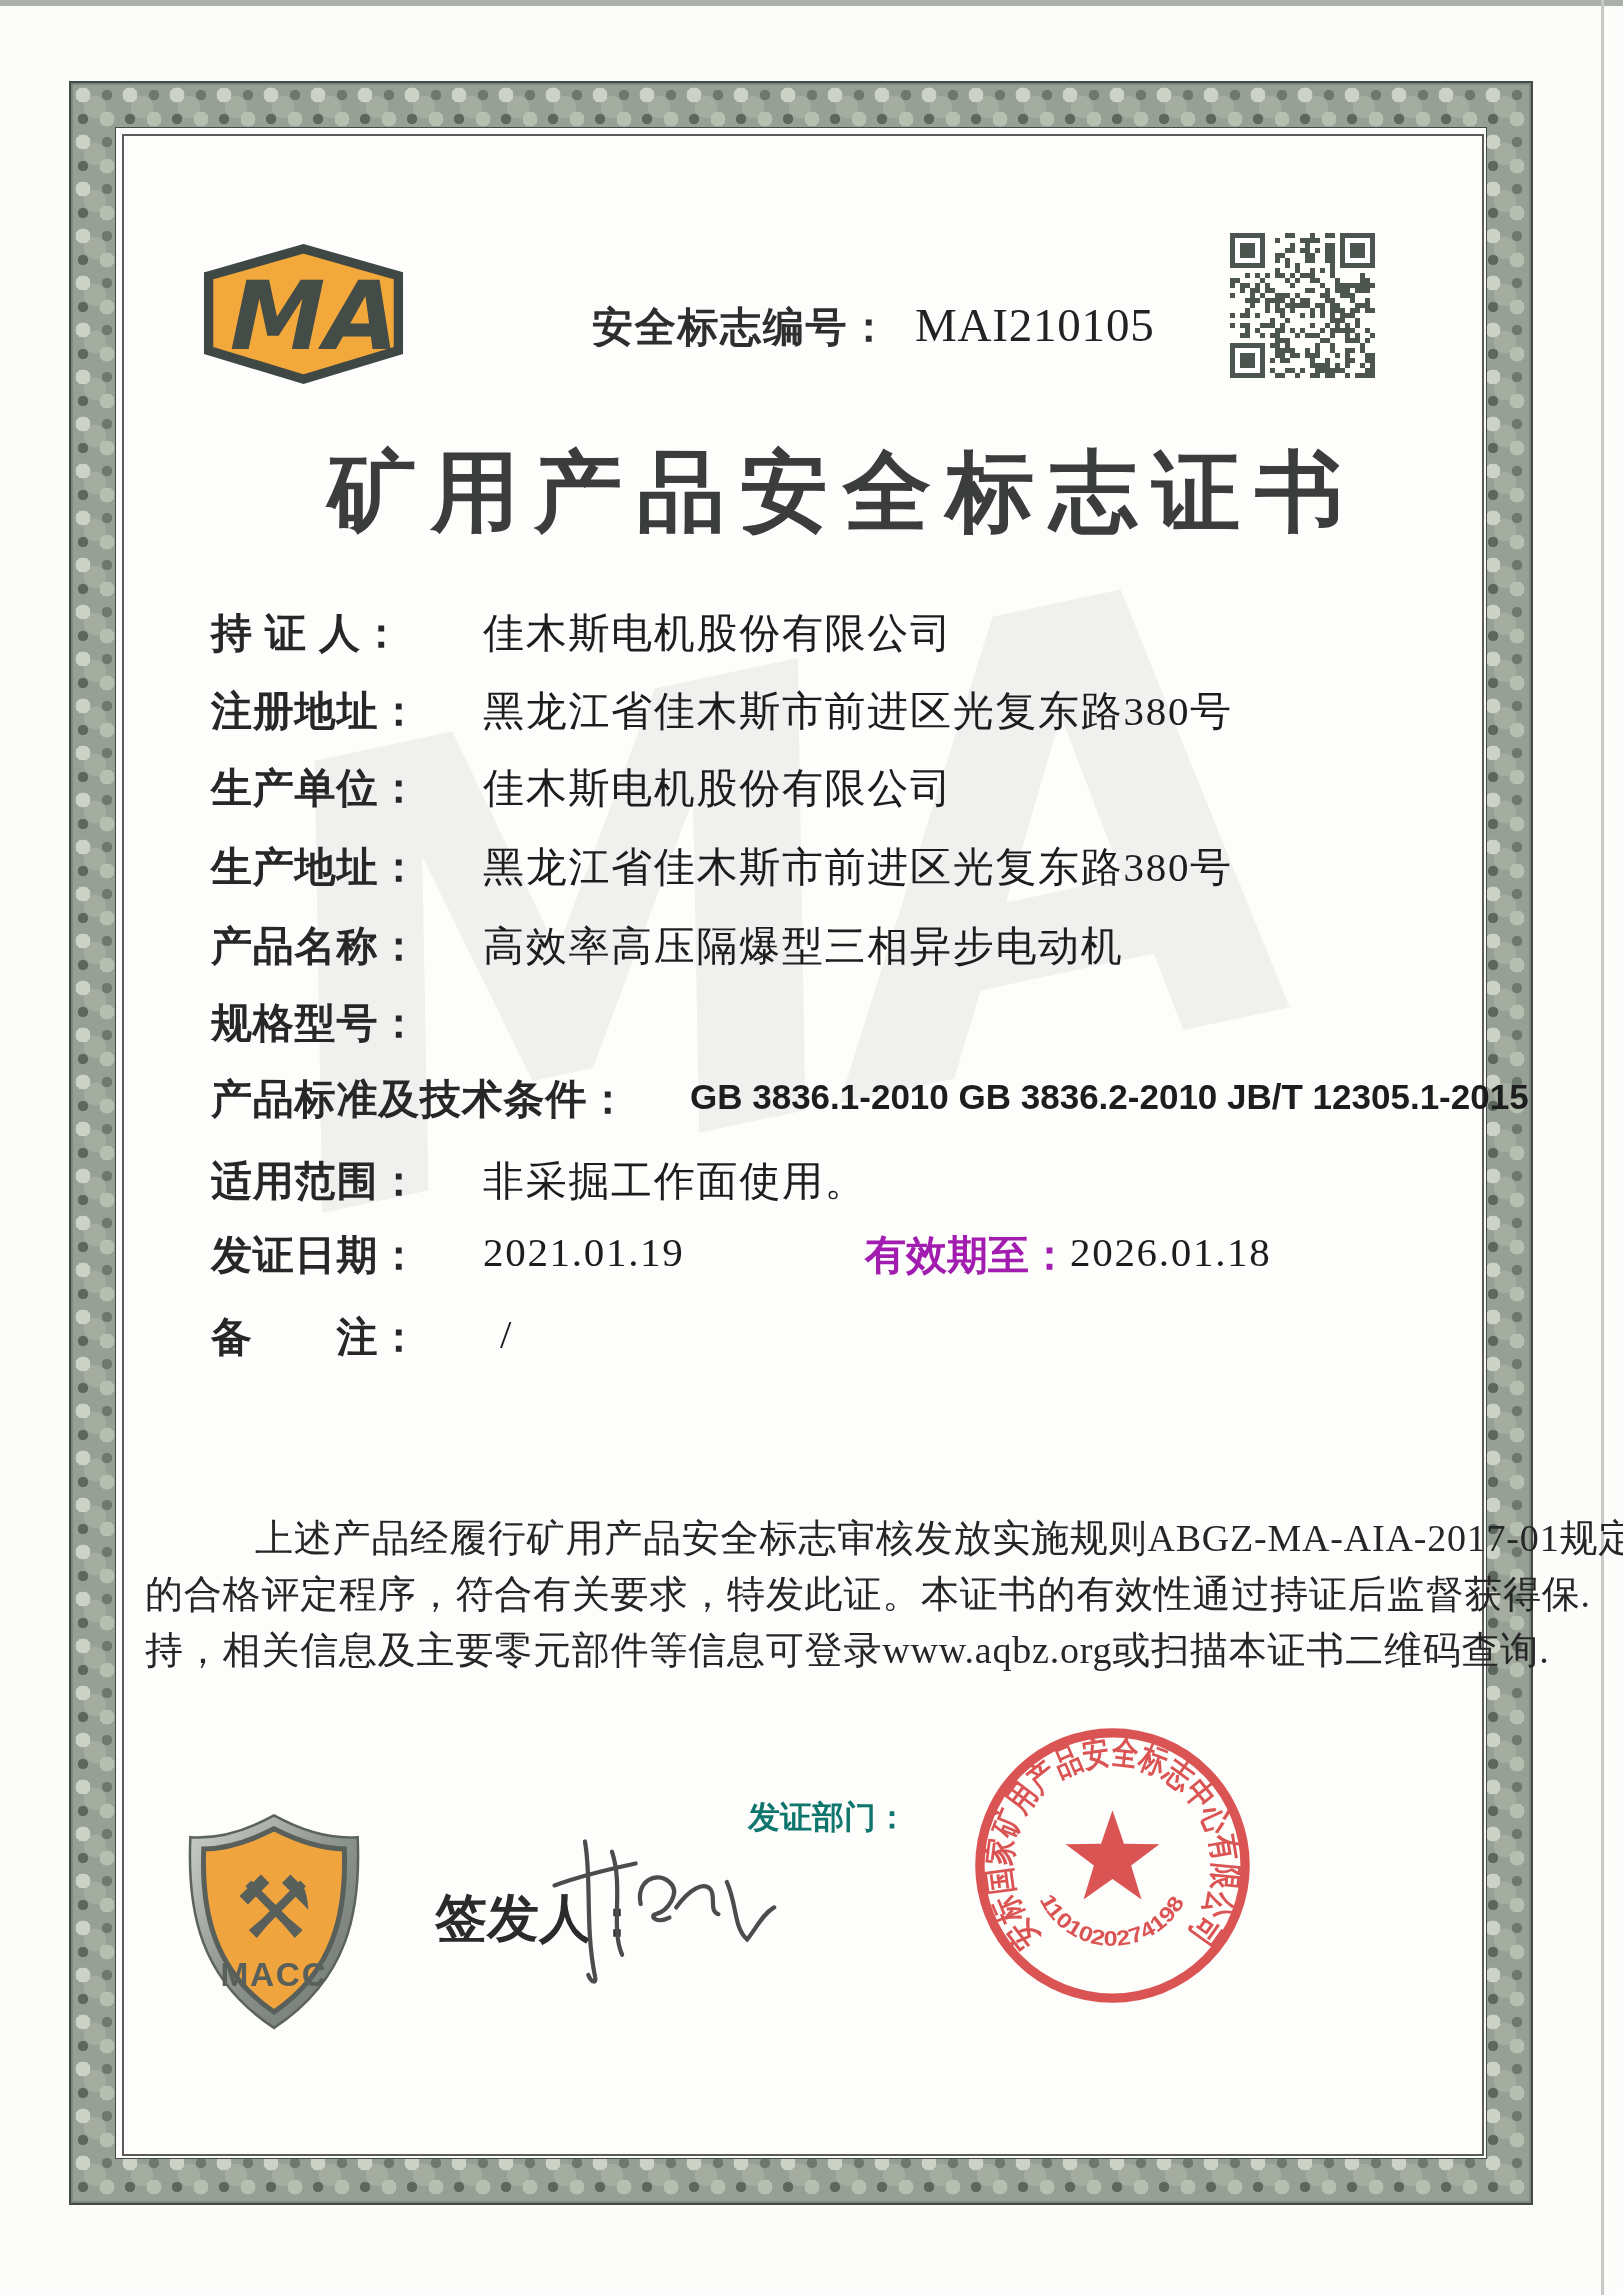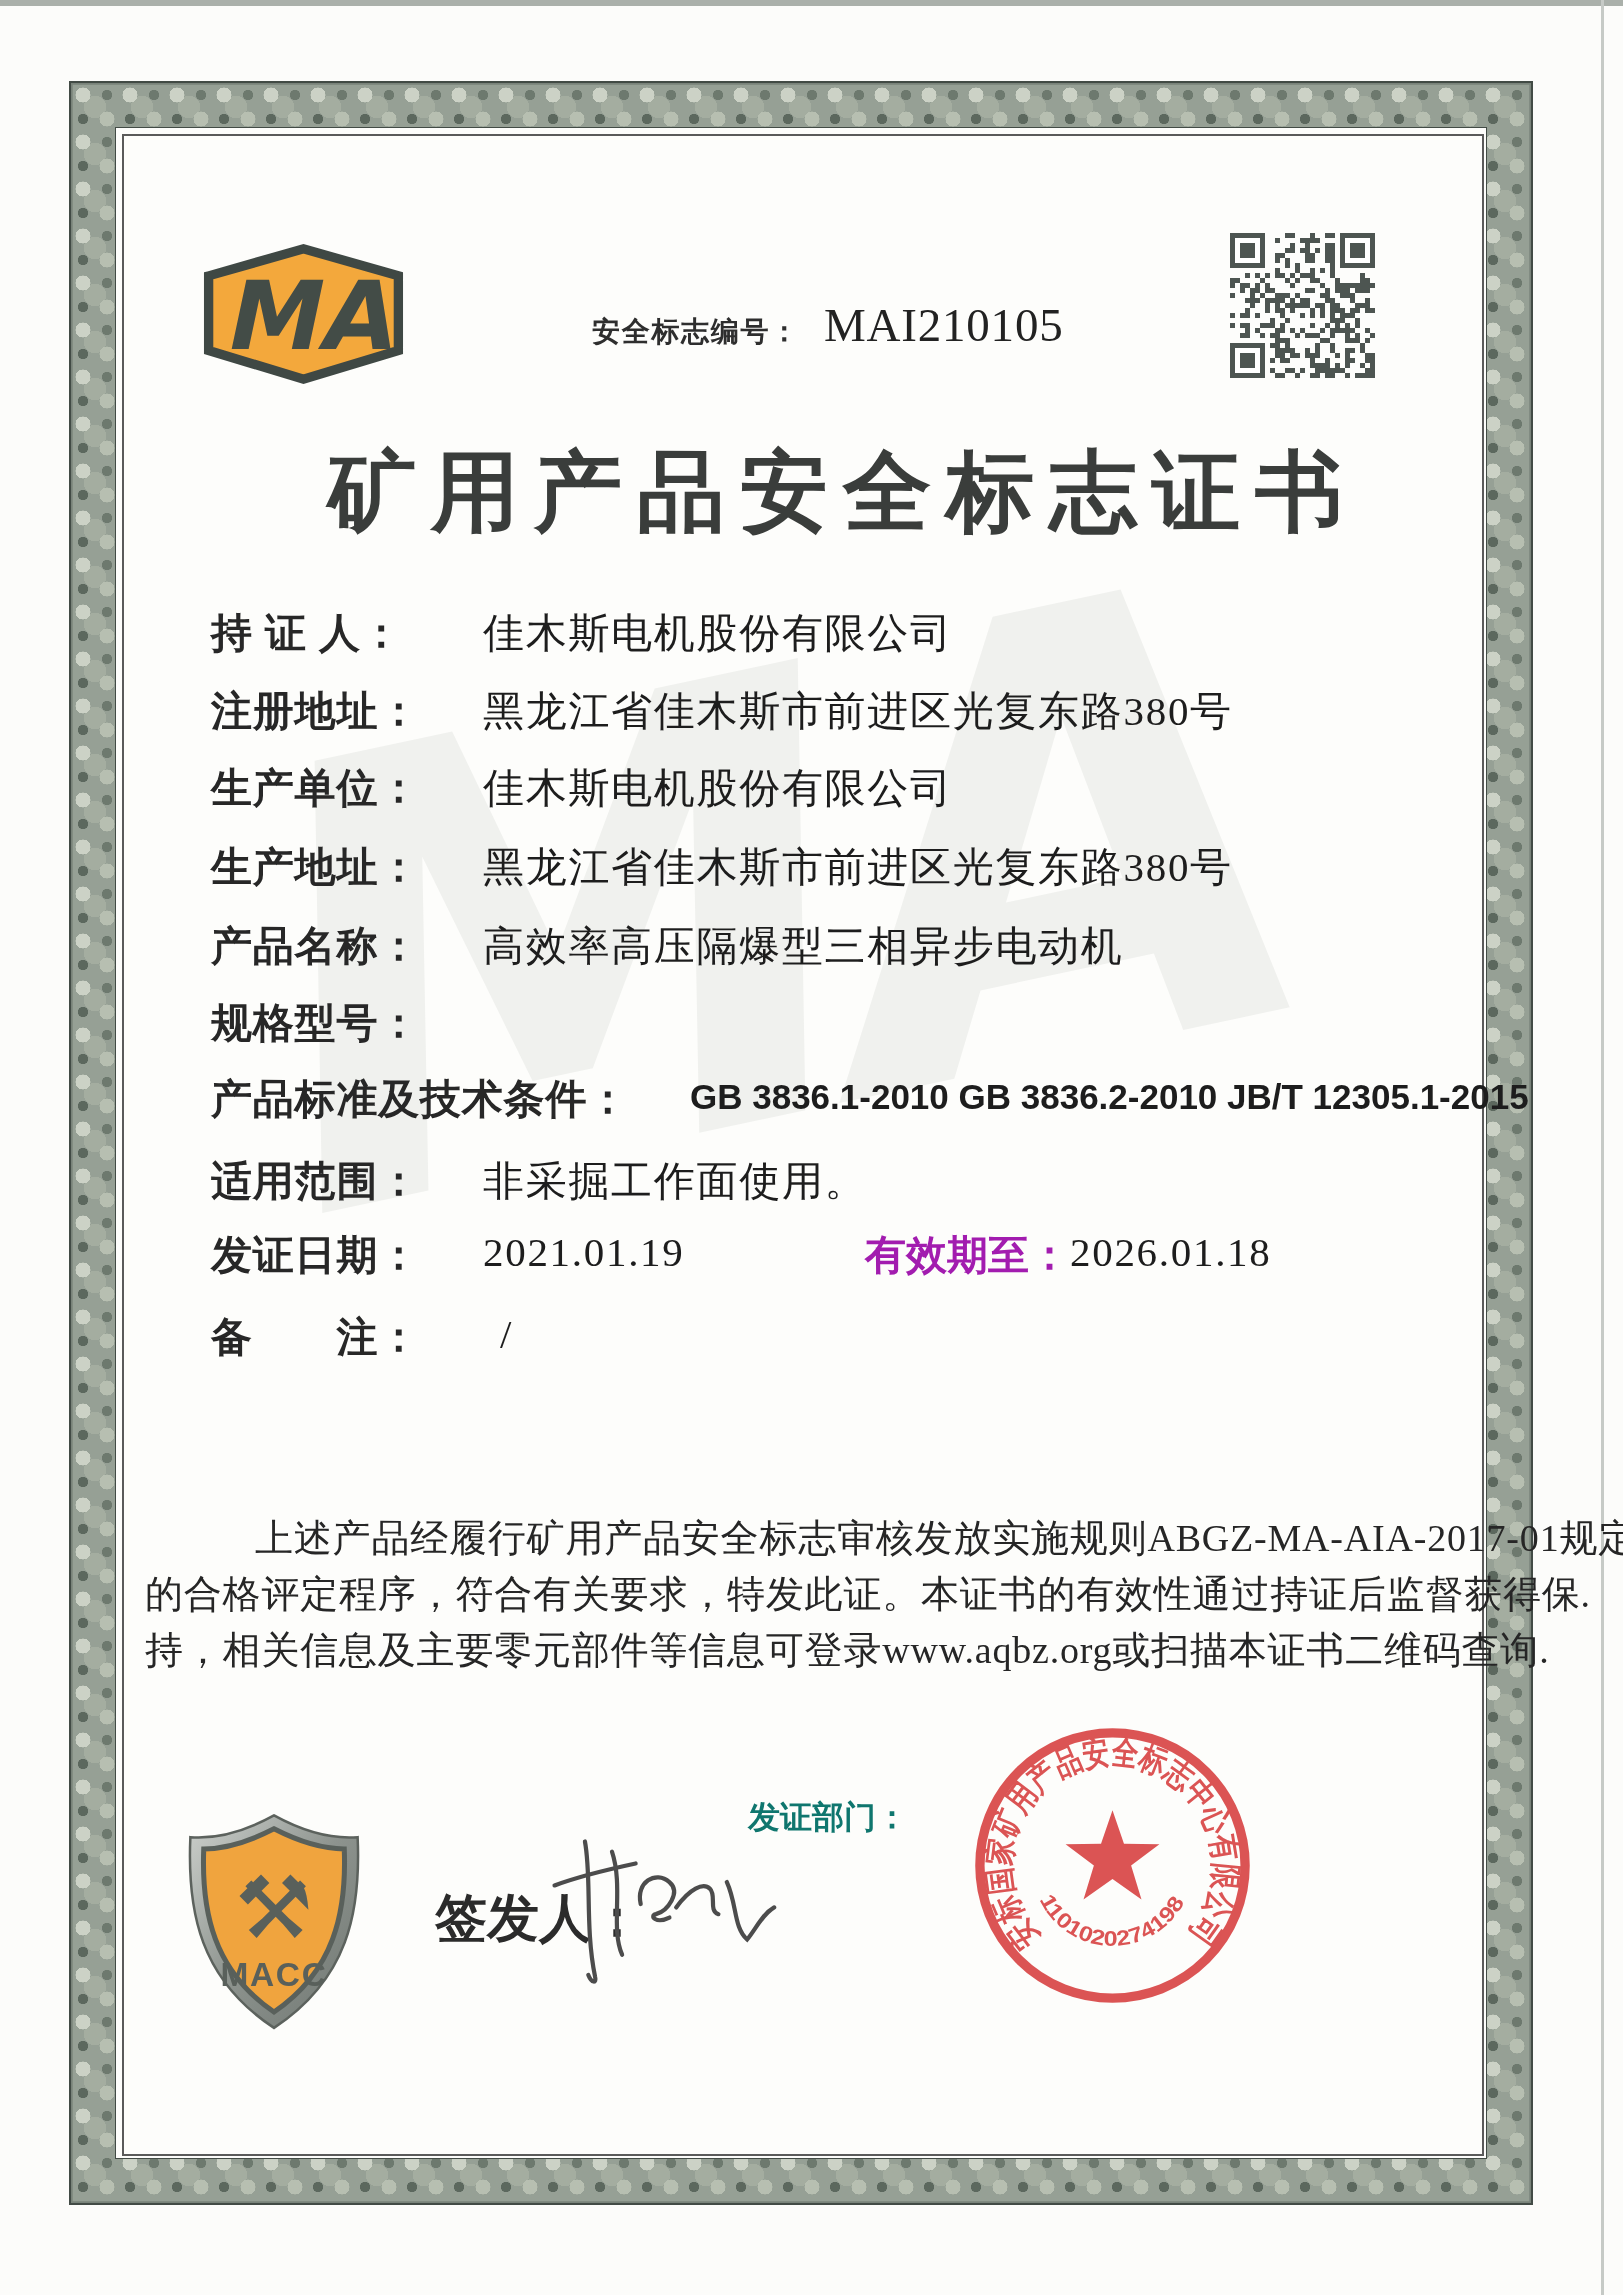--- a/index.html
+++ b/index.html
@@ -26,21 +26,21 @@
          border:2.5px double #5a5a5a;}
 
   .watermark{position:absolute;left:254px;top:541px;width:1099px;
          font-family:"DejaVu Sans",sans-serif;font-weight:bold;font-style:italic;
          font-size:609px;color:rgba(145,155,148,0.12);transform:rotate(-12deg);
          letter-spacing:-25px;pointer-events:none;}
 
   
   .ma-badge{position:absolute;left:200px;top:242px;}
   .safety-no{position:absolute;left:592px;top:298px;white-space:nowrap;}
-  .safety-no .lab{font-size:28px;font-weight:bold;color:#2e2e2e;letter-spacing:1.7px;}
+  .safety-no .lab{font-size:41px;font-weight:bold;color:#2e2e2e;letter-spacing:1.7px;}
   .safety-no .val{font-family:"Liberation Serif",serif;font-size:47px;color:#222;
         margin-left:24px;letter-spacing:0.8px;text-align:right;}
   .qr{position:absolute;left:1230px;top:233px;}
 
   .title{position:absolute;left:69px;top:433px;width:1548px;text-align:center;
         font-family:"Liberation Serif",serif;font-weight:bold;font-size:88px;
         color:#3a3d3b;letter-spacing:15px;}
 
   
   .row{position:absolute;left:211px;width:1285px;height:52px;white-space:nowrap;}

